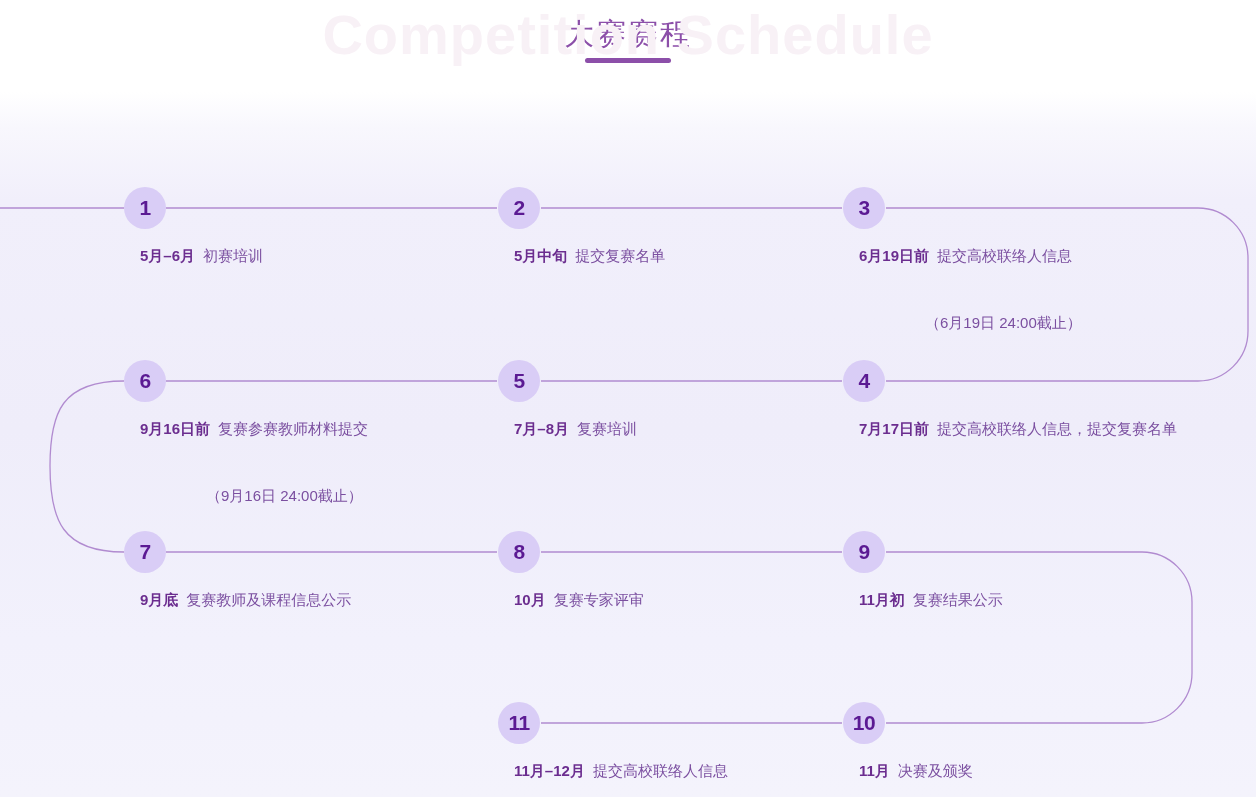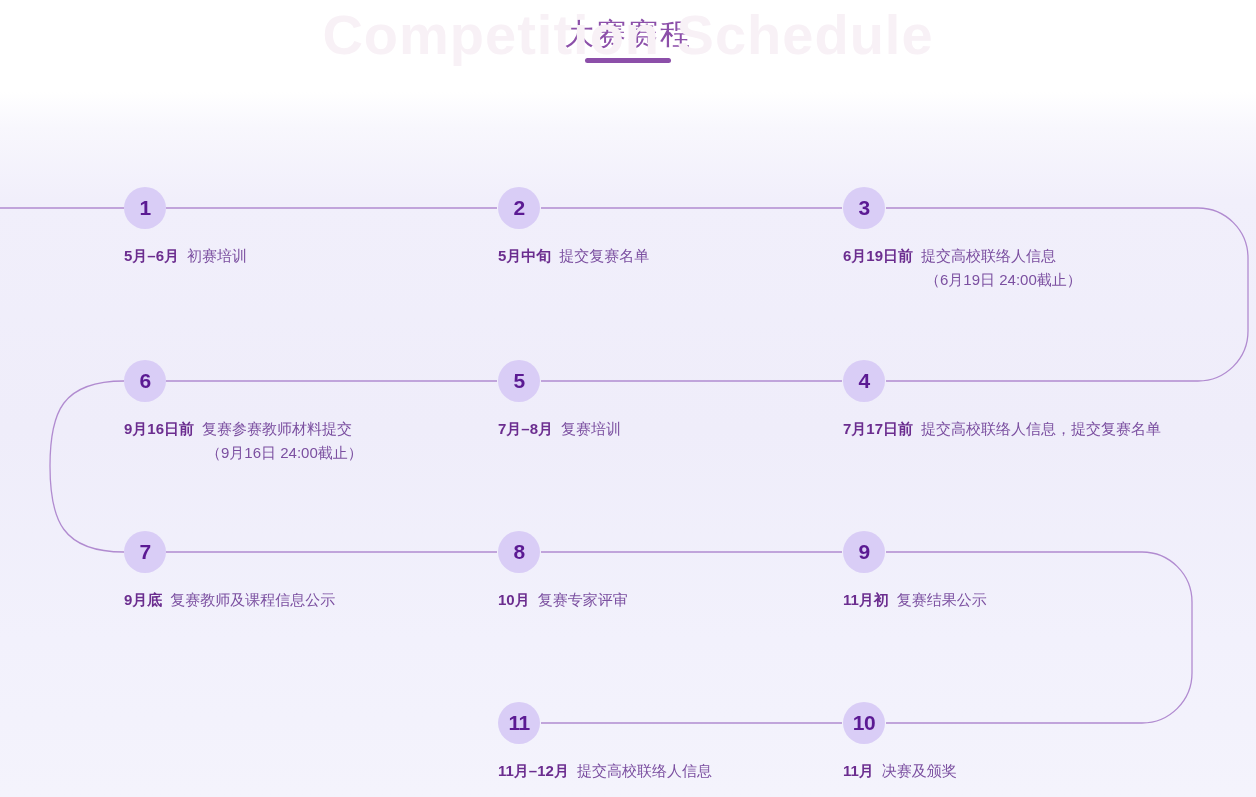--- a/index.html
+++ b/index.html
@@ -119,29 +119,31 @@
     font-size: 15px;
     line-height: 24px;
     color: #7b4fa0;
     font-weight: normal;
   }
 
   .node-label .when {
     font-weight: bold;
     color: #6b2d8f;
     margin-right: 8px;
+    margin-left: 16px;
   }
 
   .node-label .what {
     color: #7b4fa0;
   }
 
   .node-label .sub {
     display: block;
     color: #7b4fa0;
+    margin-top: 43px;
   }
 </style>
 </head>
 <body>
 
 <div id="canvas">
 
   <div id="header">
     <div id="title-wrap">
       <span id="title-text">大赛赛程</span>

